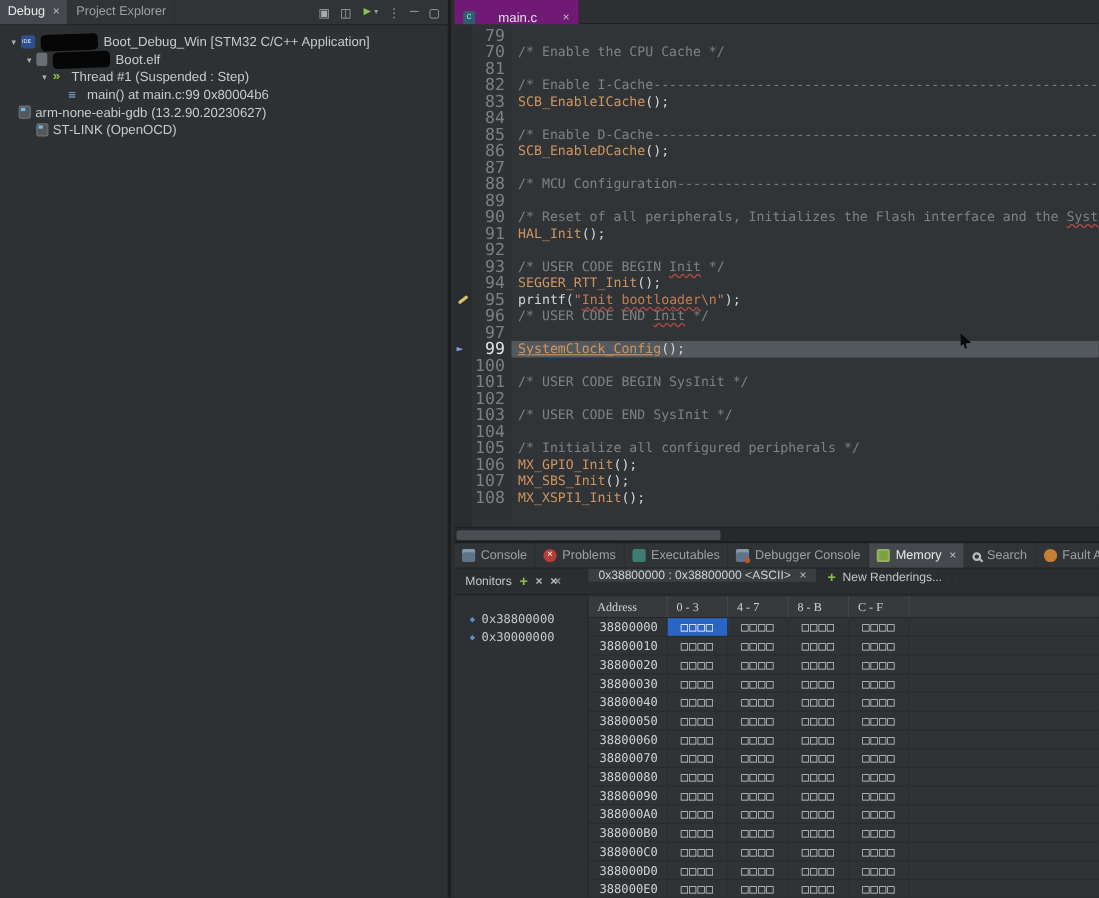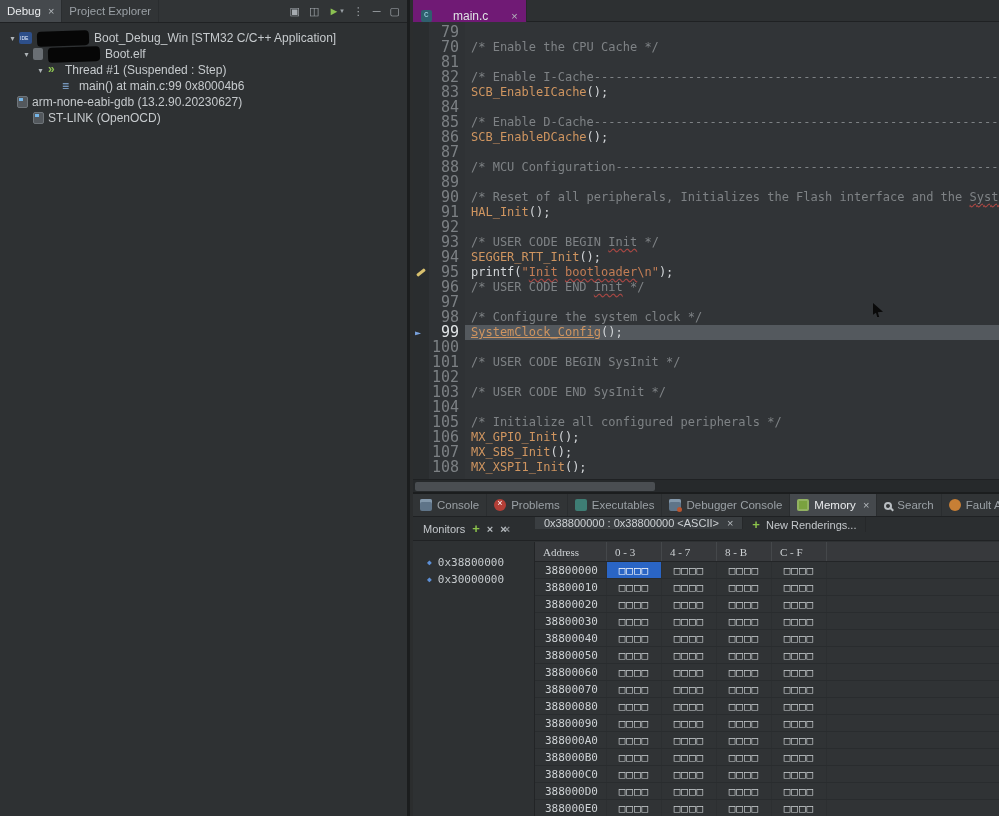--- a/index.html
+++ b/index.html
@@ -195,21 +195,20 @@
         <div class="crow"><span class="ann"></span><span class="num">88</span><span class="ctext"><span class="seg cmt">/* MCU Configuration--------------------------------------------------------*/</span></span></div>
         <div class="crow"><span class="ann"></span><span class="num">89</span><span class="ctext"></span></div>
         <div class="crow"><span class="ann"></span><span class="num">90</span><span class="ctext"><span class="seg cmt">/* Reset of all peripherals, Initializes the Flash interface and the </span><span class="seg cmt mis">Systick</span></span></div>
         <div class="crow"><span class="ann"></span><span class="num">91</span><span class="ctext"><span class="seg fn">HAL_Init</span><span class="seg pln">();</span></span></div>
         <div class="crow"><span class="ann"></span><span class="num">92</span><span class="ctext"></span></div>
         <div class="crow"><span class="ann"></span><span class="num">93</span><span class="ctext"><span class="seg cmt">/* USER CODE BEGIN </span><span class="seg cmt mis">Init</span><span class="seg cmt"> */</span></span></div>
         <div class="crow"><span class="ann"></span><span class="num">94</span><span class="ctext"><span class="seg fn">SEGGER_RTT_Init</span><span class="seg pln">();</span></span></div>
         <div class="crow"><span class="ann"><span class="mark-pencil"></span></span><span class="num">95</span><span class="ctext"><span class="seg pln">printf(</span><span class="seg str">"</span><span class="seg str mis">Init</span><span class="seg str"> </span><span class="seg str mis">bootloader</span><span class="seg str">\n"</span><span class="seg pln">);</span></span></div>
         <div class="crow"><span class="ann"></span><span class="num">96</span><span class="ctext"><span class="seg cmt">/* USER CODE END </span><span class="seg cmt mis">Init</span><span class="seg cmt"> */</span></span></div>
         <div class="crow"><span class="ann"></span><span class="num">97</span><span class="ctext"></span></div>
-        <div class="crow"><span class="ann"></span><span class="num">98</span><span class="ctext"><span class="seg cmt">/* Configure the system clock */</span></span></div>
         <div class="crow cur"><span class="ann"><span class="mark-arrow">►</span></span><span class="num">99</span><span class="ctext"><span class="seg fn u">SystemClock_Config</span><span class="seg pln">();</span></span></div>
         <div class="crow"><span class="ann"></span><span class="num">100</span><span class="ctext"></span></div>
         <div class="crow"><span class="ann"></span><span class="num">101</span><span class="ctext"><span class="seg cmt">/* USER CODE BEGIN SysInit */</span></span></div>
         <div class="crow"><span class="ann"></span><span class="num">102</span><span class="ctext"></span></div>
         <div class="crow"><span class="ann"></span><span class="num">103</span><span class="ctext"><span class="seg cmt">/* USER CODE END SysInit */</span></span></div>
         <div class="crow"><span class="ann"></span><span class="num">104</span><span class="ctext"></span></div>
         <div class="crow"><span class="ann"></span><span class="num">105</span><span class="ctext"><span class="seg cmt">/* Initialize all configured peripherals */</span></span></div>
         <div class="crow"><span class="ann"></span><span class="num">106</span><span class="ctext"><span class="seg fn">MX_GPIO_Init</span><span class="seg pln">();</span></span></div>
         <div class="crow"><span class="ann"></span><span class="num">107</span><span class="ctext"><span class="seg fn">MX_SBS_Init</span><span class="seg pln">();</span></span></div>
         <div class="crow"><span class="ann"></span><span class="num">108</span><span class="ctext"><span class="seg fn">MX_XSPI1_Init</span><span class="seg pln">();</span></span></div>

